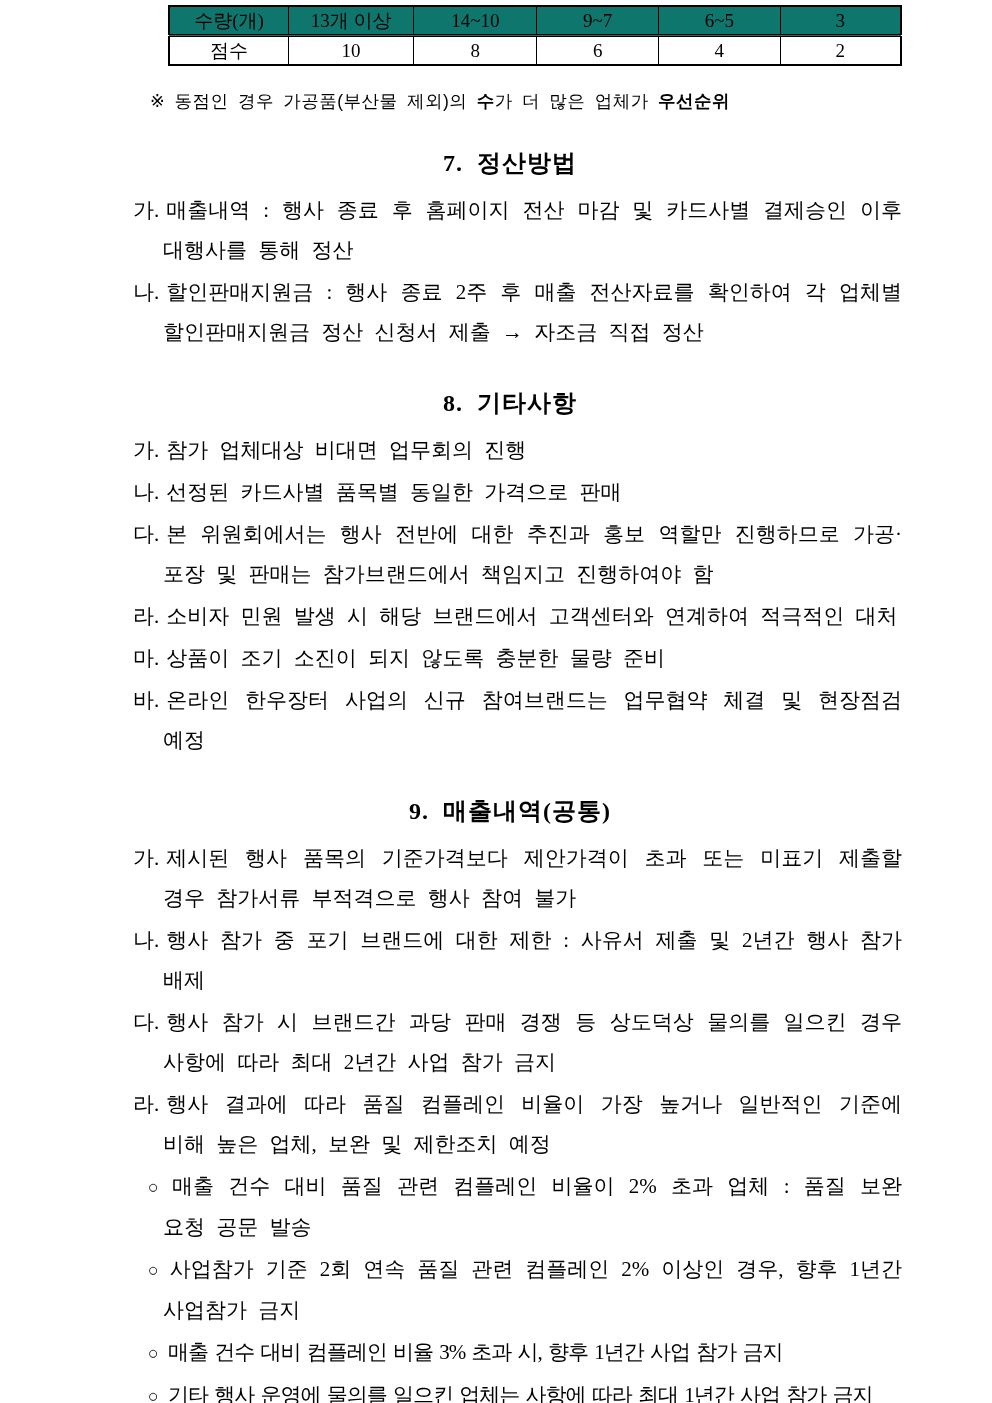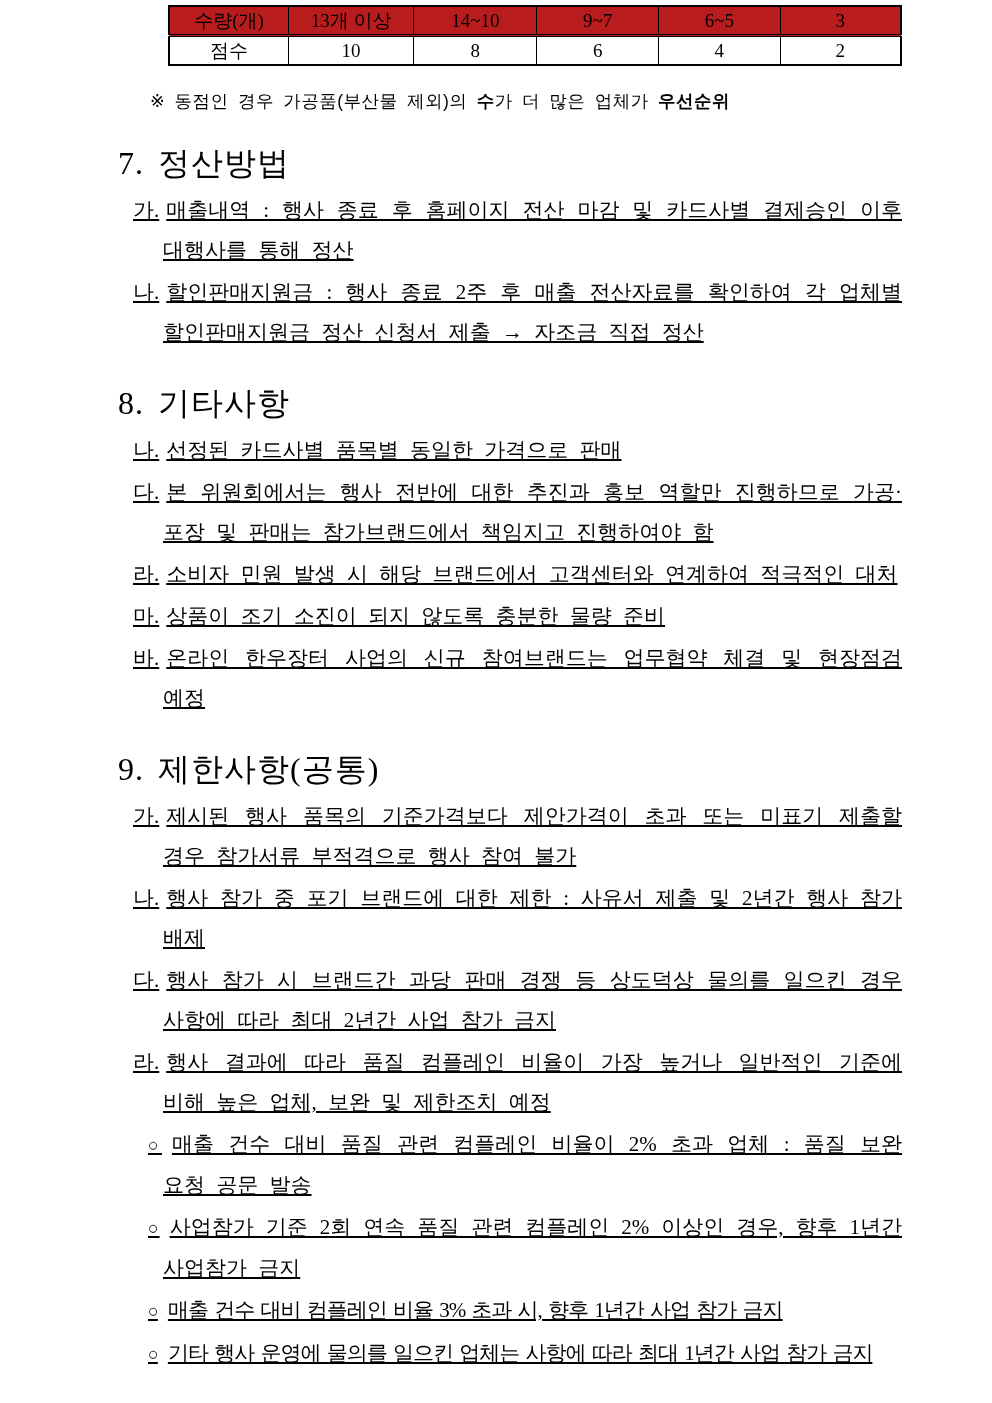--- a/index.html
+++ b/index.html
@@ -31,57 +31,57 @@
     border: 1px solid #000;
     text-align: center;
     vertical-align: middle;
     height: 27px;
     padding: 0 4px;
     font-weight: normal;
     word-break: keep-all;
     white-space: nowrap;
   }
   table.score-table thead th {
-    background: #b91c1c;
+    background: #0f766e;
     border-bottom: 3px double #000;
   }
   .col-label { width: 113px; }
   .col-val   { width: 119px; }
   
   .note {
     margin: 24px 0 14px 32px;
     font-family: "Liberation Sans", "DejaVu Sans", sans-serif;
     font-size: 17.5px;
     line-height: 22px;
     letter-spacing: 0.5px;
     word-spacing: 4px;
     word-break: keep-all;
   }
   .note b { font-weight: bold; }
   
   h2.sec {
     margin: 36px 0 12px 0;
-    font-size: 32px;
+    font-size: 24px;
     line-height: 30px;
-    font-weight: normal;
+    font-weight: bold;
     letter-spacing: 1px;
+    text-align: center;
   }
   h2.sec .num { margin-right: 14px; }
   
   .item {
     margin: 0 0 2px 0;
     padding-left: 45px;
     text-indent: -30px;
     font-size: 21px;
     line-height: 40px;
     text-align: justify;
     text-align-last: left;
     word-spacing: 6px;
     word-break: keep-all;
-    text-decoration: underline;
   }
   .item .marker { margin-right: 7px; }
   .item.bullet {
     text-indent: -15px;
   }
   .item.bullet .marker {
     font-size: 18px;
     margin-right: 10px;
   }
   .item.condensed {
@@ -119,27 +119,28 @@
 
   <p class="note"><span>※ 동점인 경우 가공품(부산물 제외)의 </span><b>수</b><span>가 더 많은 업체가 </span><b>우선순위</b></p>
 
   <h2 class="sec"><span class="num">7.</span><span>정산방법</span></h2>
 
   <p class="item"><span class="marker">가.</span><span>매출내역 : 행사 종료 후 홈페이지 전산 마감 및 카드사별 결제승인 이후 대행사를 통해 정산</span></p>
   <p class="item"><span class="marker">나.</span><span>할인판매지원금 : 행사 종료 2주 후 매출 전산자료를 확인하여 각 업체별 할인판매지원금 정산 신청서 제출 → 자조금 직접 정산</span></p>
 
   <h2 class="sec"><span class="num">8.</span><span>기타사항</span></h2>
 
+  <p class="item"><span class="marker">가.</span><span>참가 업체대상 비대면 업무회의 진행</span></p>
   <p class="item"><span class="marker">나.</span><span>선정된 카드사별 품목별 동일한 가격으로 판매</span></p>
   <p class="item"><span class="marker">다.</span><span>본 위원회에서는 행사 전반에 대한 추진과 홍보 역할만 진행하므로 가공·포장 및 판매는 참가브랜드에서 책임지고 진행하여야 함</span></p>
   <p class="item"><span class="marker">라.</span><span>소비자 민원 발생 시 해당 브랜드에서 고객센터와 연계하여 적극적인 대처</span></p>
   <p class="item"><span class="marker">마.</span><span>상품이 조기 소진이 되지 않도록 충분한 물량 준비</span></p>
   <p class="item"><span class="marker">바.</span><span>온라인 한우장터 사업의 신규 참여브랜드는 업무협약 체결 및 현장점검 예정</span></p>
 
-  <h2 class="sec"><span class="num">9.</span><span>제한사항(공통)</span></h2>
+  <h2 class="sec"><span class="num">9.</span><span>매출내역(공통)</span></h2>
 
   <p class="item"><span class="marker">가.</span><span>제시된 행사 품목의 기준가격보다 제안가격이 초과 또는 미표기 제출할 경우 참가서류 부적격으로 행사 참여 불가</span></p>
   <p class="item"><span class="marker">나.</span><span>행사 참가 중 포기 브랜드에 대한 제한 : 사유서 제출 및 2년간 행사 참가 배제</span></p>
   <p class="item"><span class="marker">다.</span><span>행사 참가 시 브랜드간 과당 판매 경쟁 등 상도덕상 물의를 일으킨 경우 사항에 따라 최대 2년간 사업 참가 금지</span></p>
   <p class="item"><span class="marker">라.</span><span>행사 결과에 따라 품질 컴플레인 비율이 가장 높거나 일반적인 기준에 비해 높은 업체, 보완 및 제한조치 예정</span></p>
 
   <p class="item bullet"><span class="marker">○</span><span>매출 건수 대비 품질 관련 컴플레인 비율이 2% 초과 업체 : 품질 보완 요청 공문 발송</span></p>
   <p class="item bullet"><span class="marker">○</span><span>사업참가 기준 2회 연속 품질 관련 컴플레인 2% 이상인 경우, 향후 1년간 사업참가 금지</span></p>
   <p class="item bullet condensed"><span class="marker">○</span><span>매출 건수 대비 컴플레인 비율 3% 초과 시, 향후 1년간 사업 참가 금지</span></p>
   <p class="item bullet condensed"><span class="marker">○</span><span>기타 행사 운영에 물의를 일으킨 업체는 사항에 따라 최대 1년간 사업 참가 금지</span></p>

